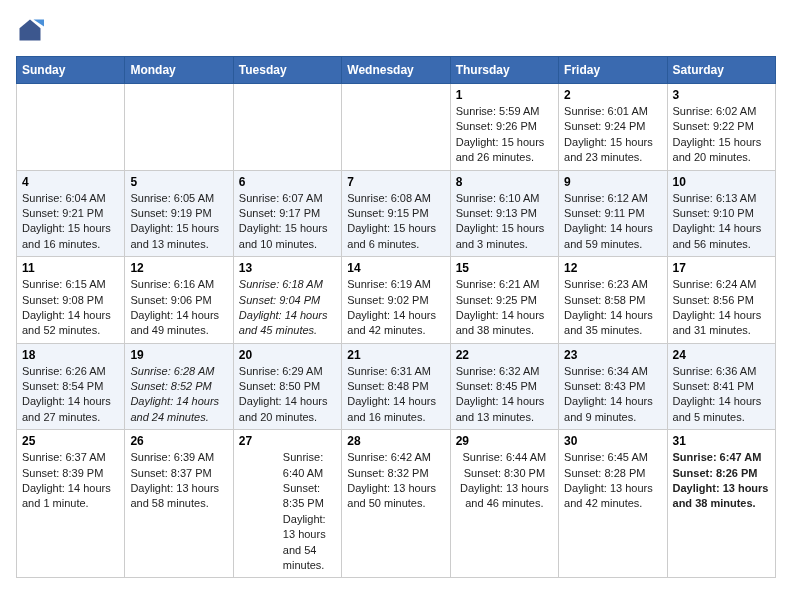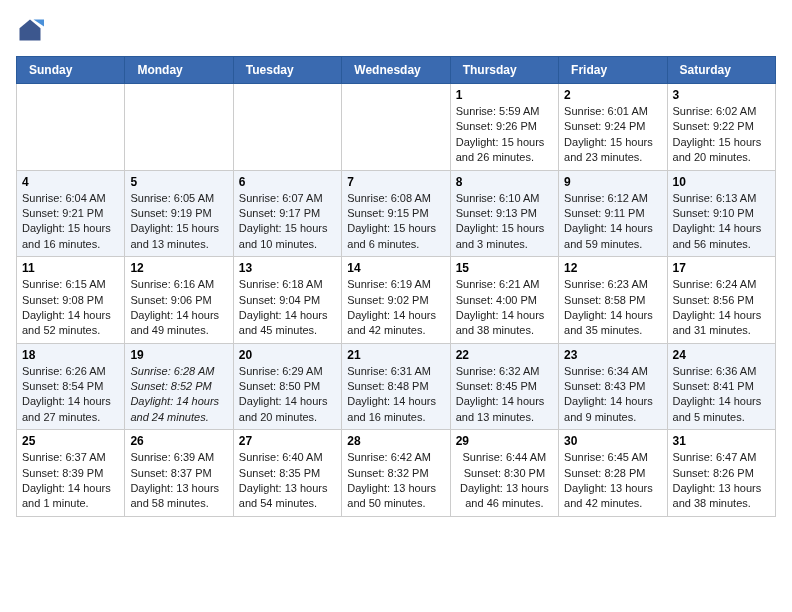--- a/index.html
+++ b/index.html
@@ -47,21 +47,21 @@
     }
     table {
       width: 100%;
       border-collapse: collapse;
       font-size: 11px;
     }
     thead tr th {
       background: #3a6ab0;
       color: #fff;
       text-align: left;
-      padding: 6px 12px;
+      padding: 6px 5px;
       font-size: 12px;
       font-weight: bold;
       border: 1px solid #2a5a9a;
     }
     tbody tr td {
       border: 1px solid #ccc;
       vertical-align: top;
       padding: 4px 5px;
       min-height: 80px;
       height: 80px;
@@ -203,36 +203,36 @@
         </td>
         <td>
           <span class="day-num">12</span>
           <div class="day-info" style="white-space: pre-line;">Sunrise: 6:16 AM
 Sunset: 9:06 PM
 Daylight: 14 hours
 and 49 minutes.</div>
         </td>
         <td>
           <span class="day-num">13</span>
-          <div class="day-info" style="white-space: pre-line;">Sunrise: 6:18 AM
+          <div class="day-info" style="white-space: pre-line; font-style: italic;">Sunrise: 6:18 AM
 Sunset: 9:04 PM
 Daylight: 14 hours
 and 45 minutes.</div>
         </td>
         <td>
           <span class="day-num">14</span>
           <div class="day-info" style="white-space: pre-line;">Sunrise: 6:19 AM
 Sunset: 9:02 PM
 Daylight: 14 hours
 and 42 minutes.</div>
         </td>
         <td>
           <span class="day-num">15</span>
           <div class="day-info" style="white-space: pre-line;">Sunrise: 6:21 AM
-Sunset: 4:00 PM
+Sunset: 9:25 PM
 Daylight: 14 hours
 and 38 minutes.</div>
         </td>
         <td>
           <span class="day-num">12</span>
           <div class="day-info" style="white-space: pre-line;">Sunrise: 6:23 AM
 Sunset: 8:58 PM
 Daylight: 14 hours
 and 35 minutes.</div>
         </td>
@@ -305,21 +305,21 @@
         </td>
         <td>
           <span class="day-num">26</span>
           <div class="day-info" style="white-space: pre-line;">Sunrise: 6:39 AM
 Sunset: 8:37 PM
 Daylight: 13 hours
 and 58 minutes.</div>
         </td>
         <td>
           <span class="day-num">27</span>
-          <div class="day-info" style="white-space: pre-line;">Sunrise: 6:40 AM
+          <div class="day-info" style="white-space: pre-line; margin-left: 44px;">Sunrise: 6:40 AM
 Sunset: 8:35 PM
 Daylight: 13 hours
 and 54 minutes.</div>
         </td>
         <td>
           <span class="day-num">28</span>
           <div class="day-info" style="white-space: pre-line;">Sunrise: 6:42 AM
 Sunset: 8:32 PM
 Daylight: 13 hours
 and 50 minutes.</div>
@@ -333,20 +333,20 @@
         </td>
         <td>
           <span class="day-num">30</span>
           <div class="day-info" style="white-space: pre-line;">Sunrise: 6:45 AM
 Sunset: 8:28 PM
 Daylight: 13 hours
 and 42 minutes.</div>
         </td>
         <td>
           <span class="day-num">31</span>
-          <div class="day-info" style="white-space: pre-line;">Sunrise: 6:47 AM
+          <div class="day-info" style="white-space: pre-line; font-weight: bold;">Sunrise: 6:47 AM
 Sunset: 8:26 PM
 Daylight: 13 hours
 and 38 minutes.</div>
         </td>
       </tr>
     </tbody>
 </table>
 
 </body></html>

